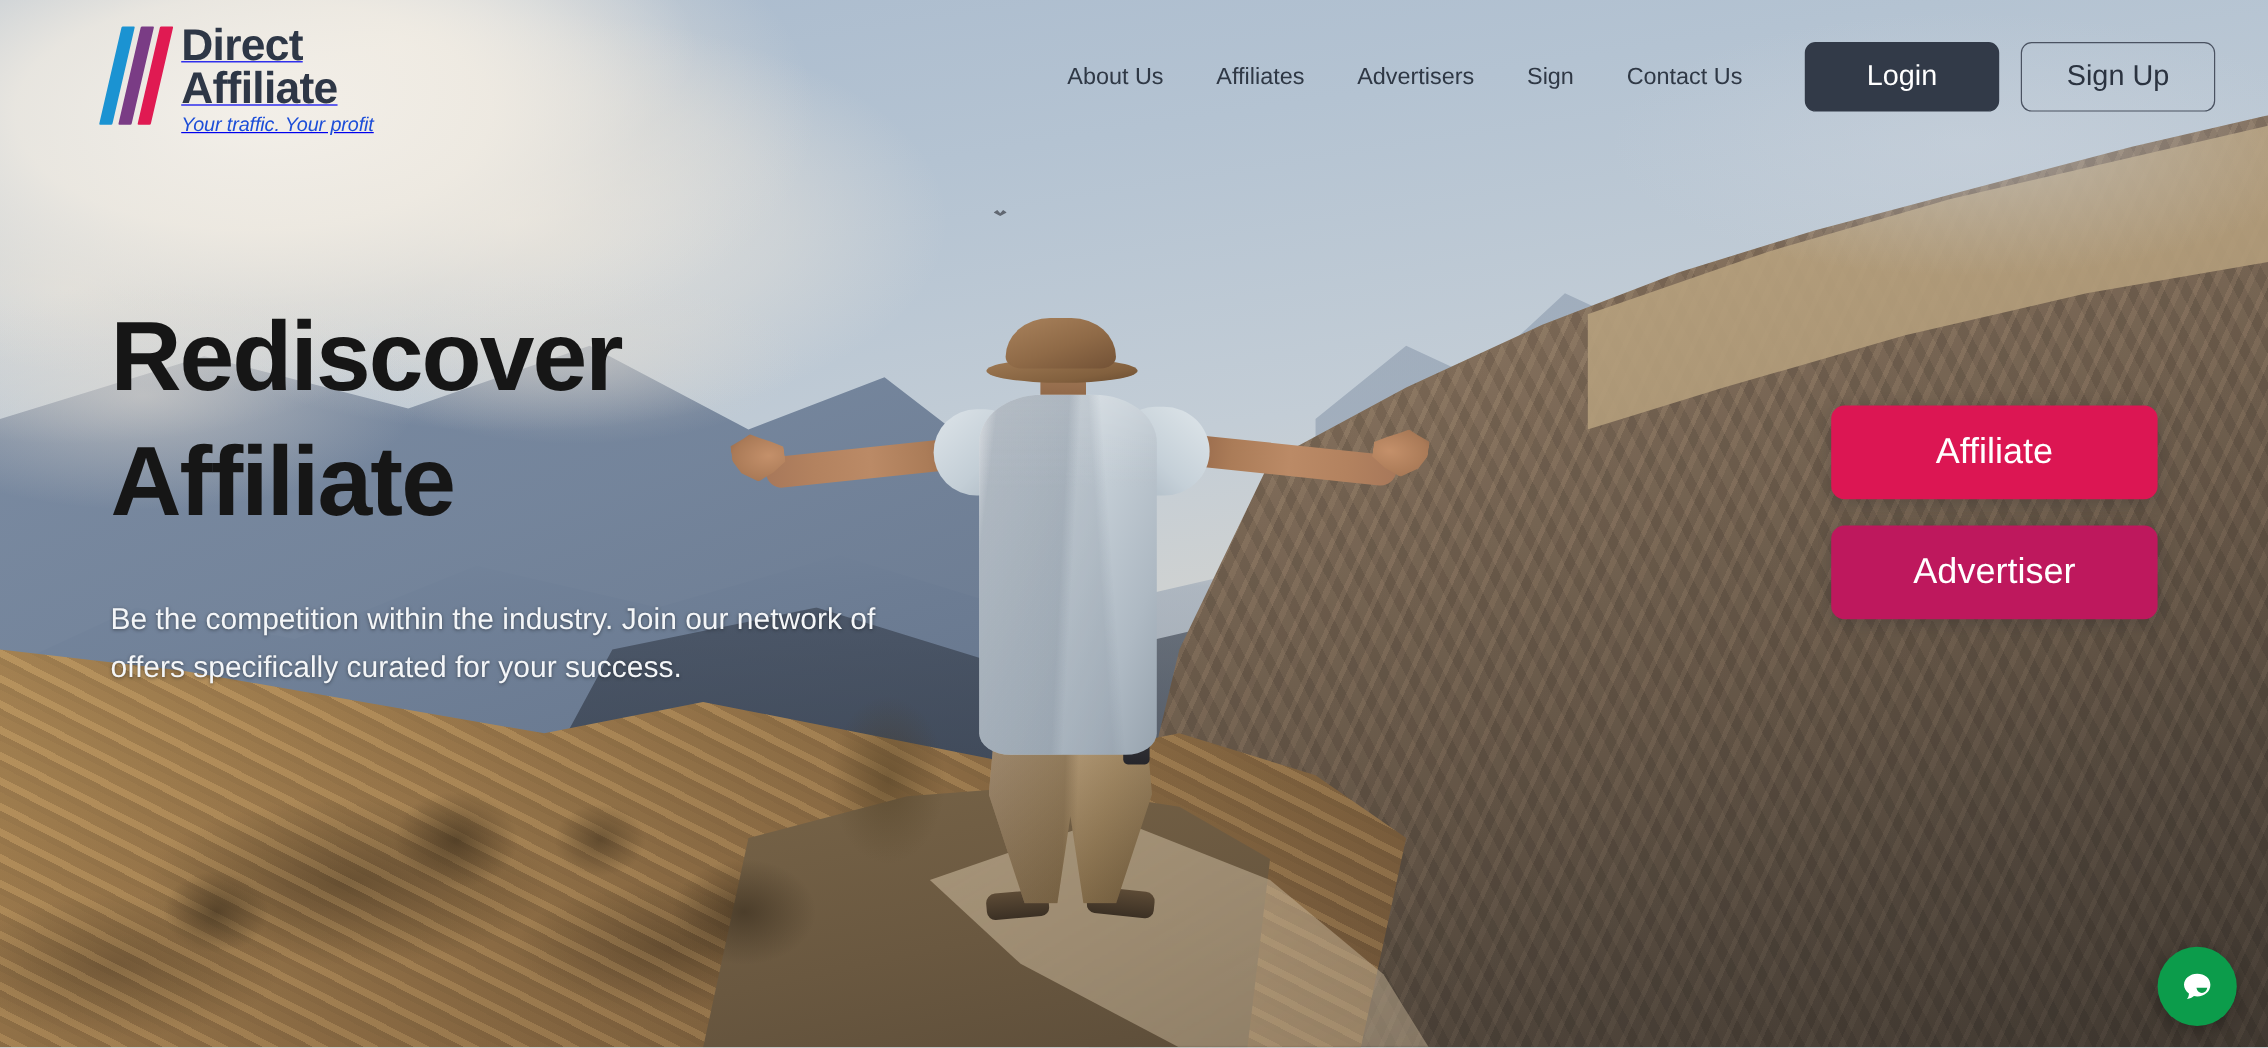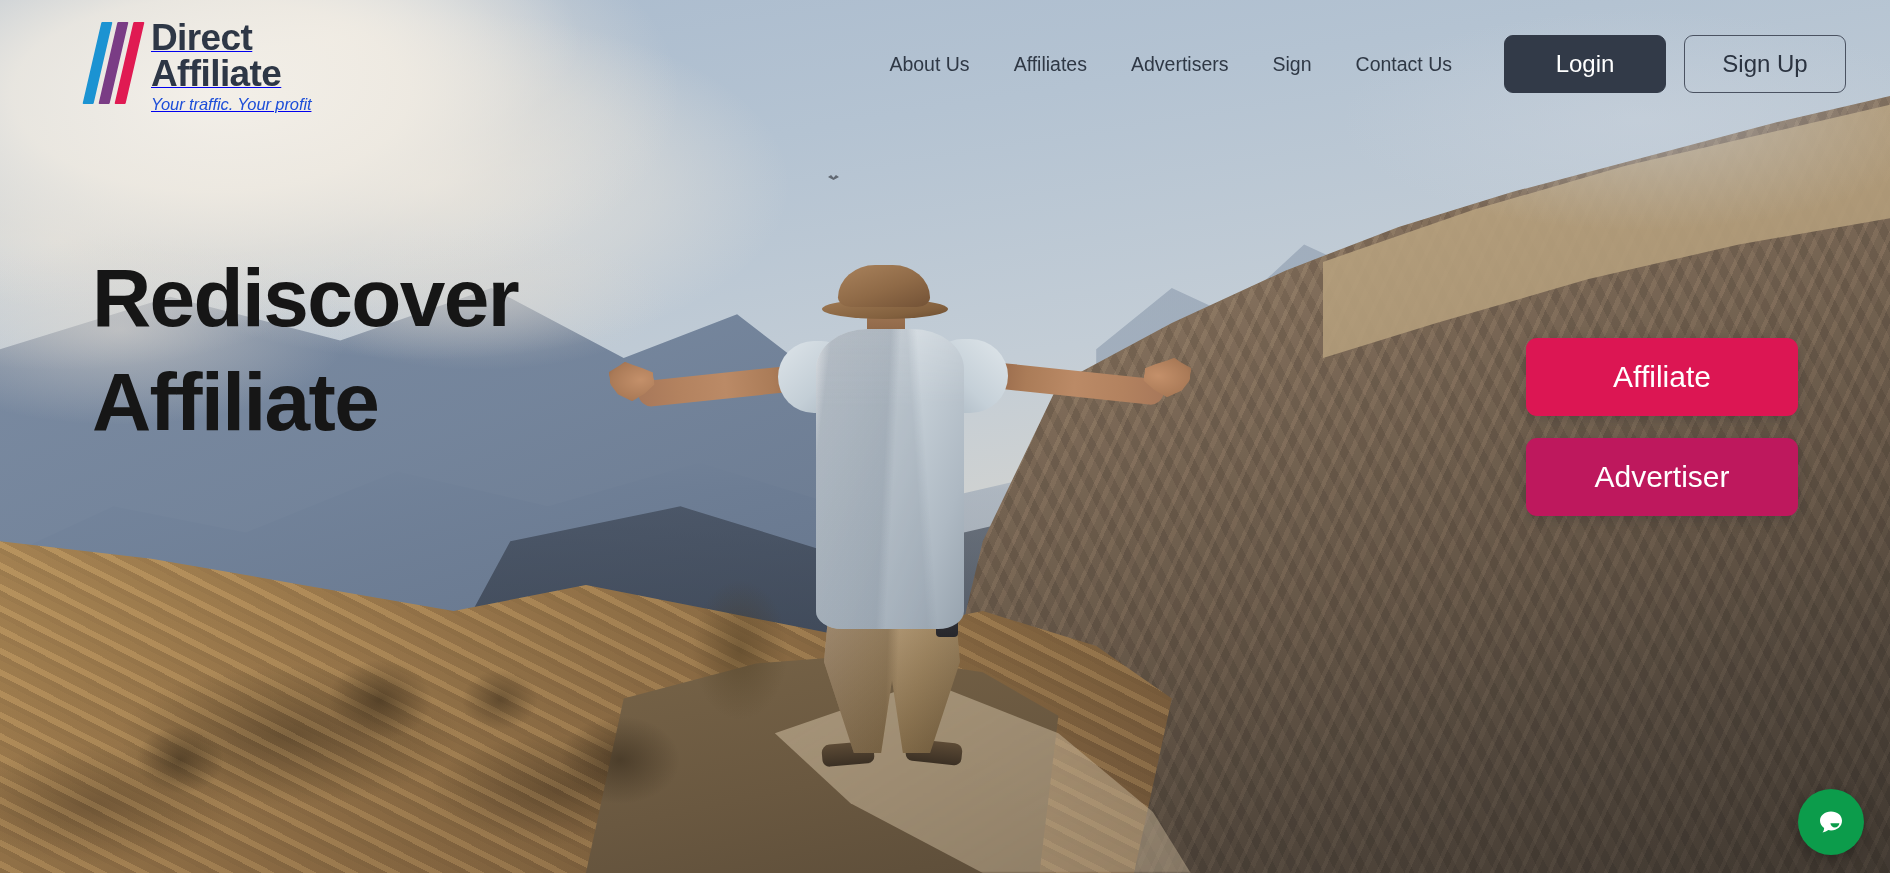--- a/index.html
+++ b/index.html
@@ -418,20 +418,21 @@
       <div class="btn-login" style="background: rgb(50, 58, 72); color: rgb(255, 255, 255); border-color: rgb(50, 58, 72);">Login</div>
       <div class="btn-signup" style="border-color: rgb(74, 82, 97); color: rgb(43, 51, 64);">Sign Up</div>
     </nav>
   </div>
 
   <div class="hero-copy">
     <h1 class="hero-title" style="color: rgb(22, 22, 22);">
       <span>Rediscover</span><br>
       <span>Affiliate</span><br>
     </h1>
+    <p class="hero-sub" style="color: rgb(244, 246, 248);">Be the competition within the industry. Join our network of offers specifically curated for your success.</p>
   </div>
 
   <div class="cta-col">
     <button class="cta" style="background: rgb(220, 22, 83);">Affiliate</button>
     <button class="cta" style="background: #be185d;">Advertiser</button>
   </div>
 
   <div class="chat" style="background: rgb(12, 156, 75);">
     <svg width="36" height="36" viewBox="0 0 36 36">
       <path d="M18 7.5c-6.1 0-11 4.1-11 9.2 0 2.9 1.6 5.5 4.1 7.2 0 1.6-.5 3.4-1.6 4.6 2.4-.2 4.4-1.2 5.8-2.4 .9.2 1.8.3 2.7.3 6.1 0 11-4.1 11-9.7S24.1 7.5 18 7.5z" fill="#ffffff"></path>

